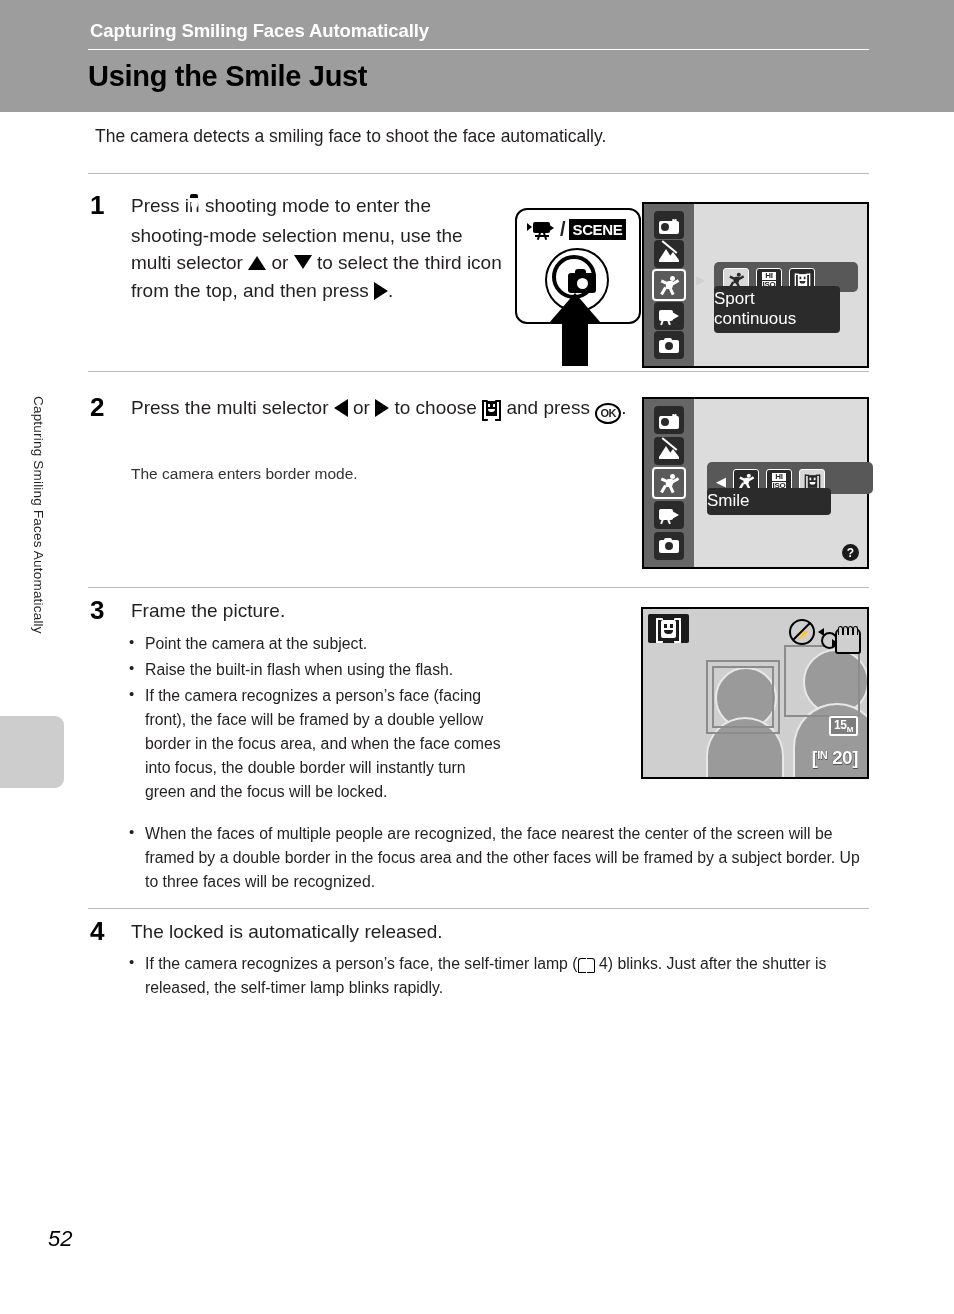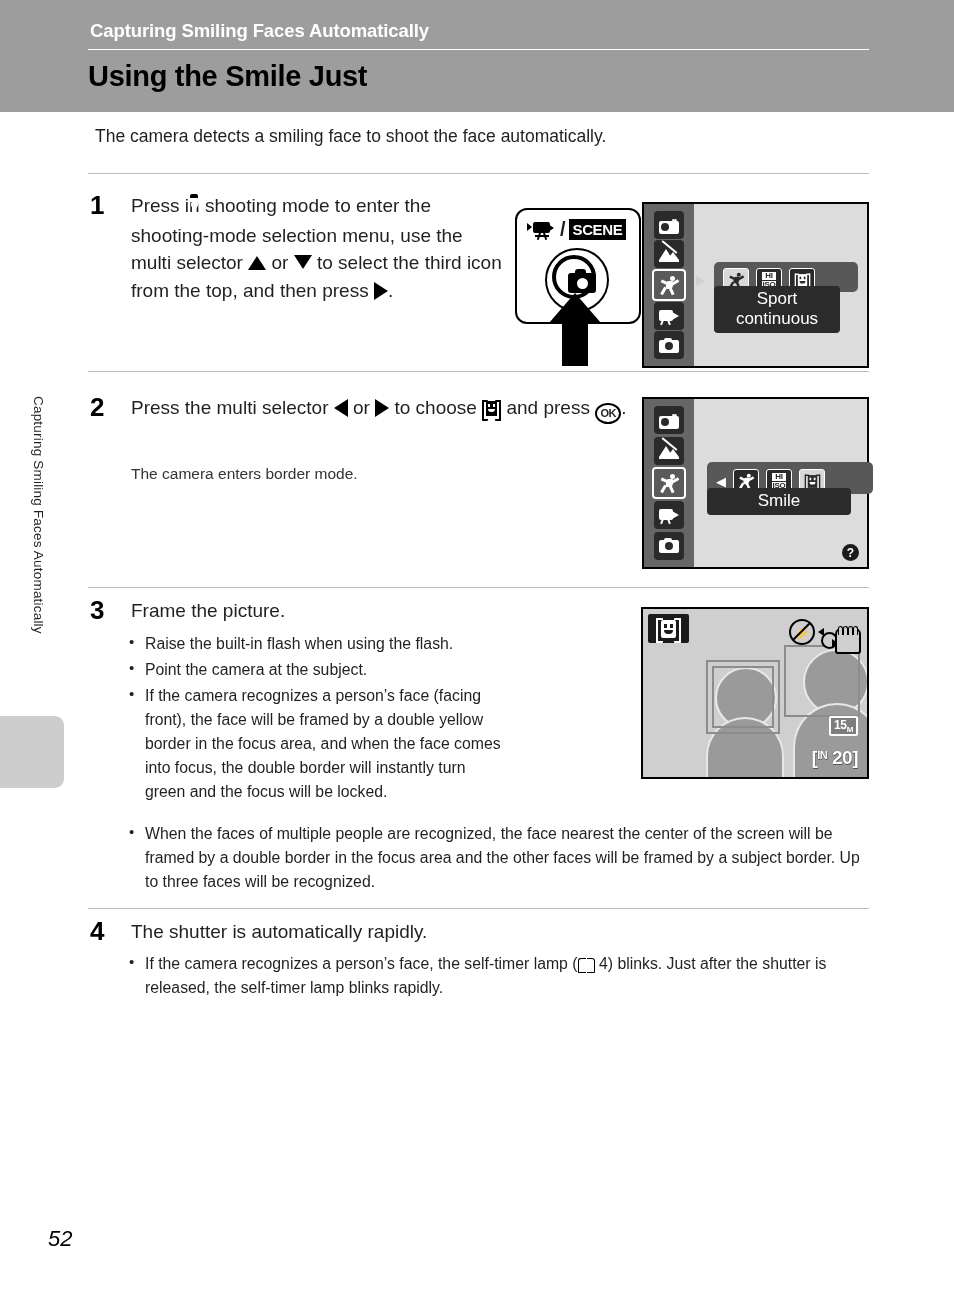--- a/index.html
+++ b/index.html
@@ -383,21 +383,20 @@
     color: #fff; font-size: 8px; font-weight: bold;
     line-height: 8px; text-align: center; letter-spacing: -0.3px;
   }
   .hiiso span { display: block; background: #fff; color: #2a2a2a; padding: 0 1px; }
   .hiiso .hi { background: #fff; color: #2a2a2a; margin-bottom: 1px;}
   .label-bar {
     position: absolute;
     background: #2b2b2b;
     color: #fff;
     font-size: 17px;
-    text-align: center;
     border-radius: 4px;
     padding: 3px 0 4px 0;
     font-family: "Liberation Sans", sans-serif;
   }
   .left-caret {
     color: #ffffff; font-size: 13px; line-height: 1;
   }
   .help-badge {
     position: absolute; right: 8px; bottom: 6px;
     width: 17px; height: 17px; border-radius: 50%;
@@ -680,32 +679,32 @@
           <span class="ic-smile-inline" style="transform:scale(0.85)">
             <span class="brk brk-l" style="border-color:#2a2a2a"></span>
             <span class="brk brk-r" style="border-color:#2a2a2a"></span>
             <span class="face" style="background:#2a2a2a"></span>
             <span class="eye eye-l"></span>
             <span class="eye eye-r"></span>
             <span class="mouth"></span>
           </span>
         </span>
     </div>
-    <div class="label-bar" style="left:13px; top:89px; width:144px;">Smile</div>
+    <div class="label-bar" style="left:13px; top:89px; width:124px;">Smile</div>
     <div class="help-badge">?</div>
   </div>
 </div>
 
 <div class="hr hr-3"></div>
 
 <div class="step-num" style="left:90px; top:595px;">3</div>
 <div class="step-body step-head" style="left:131px; top:597px; width:480px;">Frame the picture.</div>
 <ul class="bullets" style="position:absolute; left:125px; top:632px; width:385px;">
+  <li>Point the camera at the subject.</li>
   <li>Raise the built-in flash when using the flash.</li>
-  <li>Point the camera at the subject.</li>
   <li>If the camera recognizes a person’s face (facing front), the face will be framed by a double yellow border in the focus area, and when the face comes into focus, the double border will instantly turn green and the focus will be locked.</li>
 </ul>
 <ul class="bullets" style="position:absolute; left:125px; top:822px; width:750px;">
   <li>When the faces of multiple people are recognized, the face nearest the center of the screen will be framed by a double border in the focus area and the other faces will be framed by a subject border. Up to three faces will be recognized.</li>
 </ul>
 
 <div class="lcd" style="left:641px; top:607px; width:228px; height:172px; background:#cfcfcf;">
   <div class="live">
 
     <div class="person" style="left:55px; top:52px; width:90px; height:120px;">
@@ -750,20 +749,20 @@
     </div>
 
     <div class="img-size"><span>15</span><sub>M</sub></div>
     <div class="shots-left">[<span class="in">IN</span> <span>20</span>]</div>
   </div>
 </div>
 
 <div class="hr hr-4"></div>
 
 <div class="step-num" style="left:90px; top:916px;">4</div>
-<div class="step-body step-head" style="left:131px; top:918px; width:700px;">The shutter is automatically rapidly.</div>
+<div class="step-body step-head" style="left:131px; top:918px; width:700px;">The locked is automatically released.</div>
 <ul class="bullets" style="position:absolute; left:125px; top:952px; width:748px;">
   <li>
     <span>If the camera recognizes a person’s face, the self-timer lamp (</span><span class="ic-book"></span><span> 4</span><span>) blinks. Just after the shutter is released, the self-timer lamp blinks rapidly.</span>
   </li>
 </ul>
 
 <div class="page-number">52</div>
 
 </body></html>

